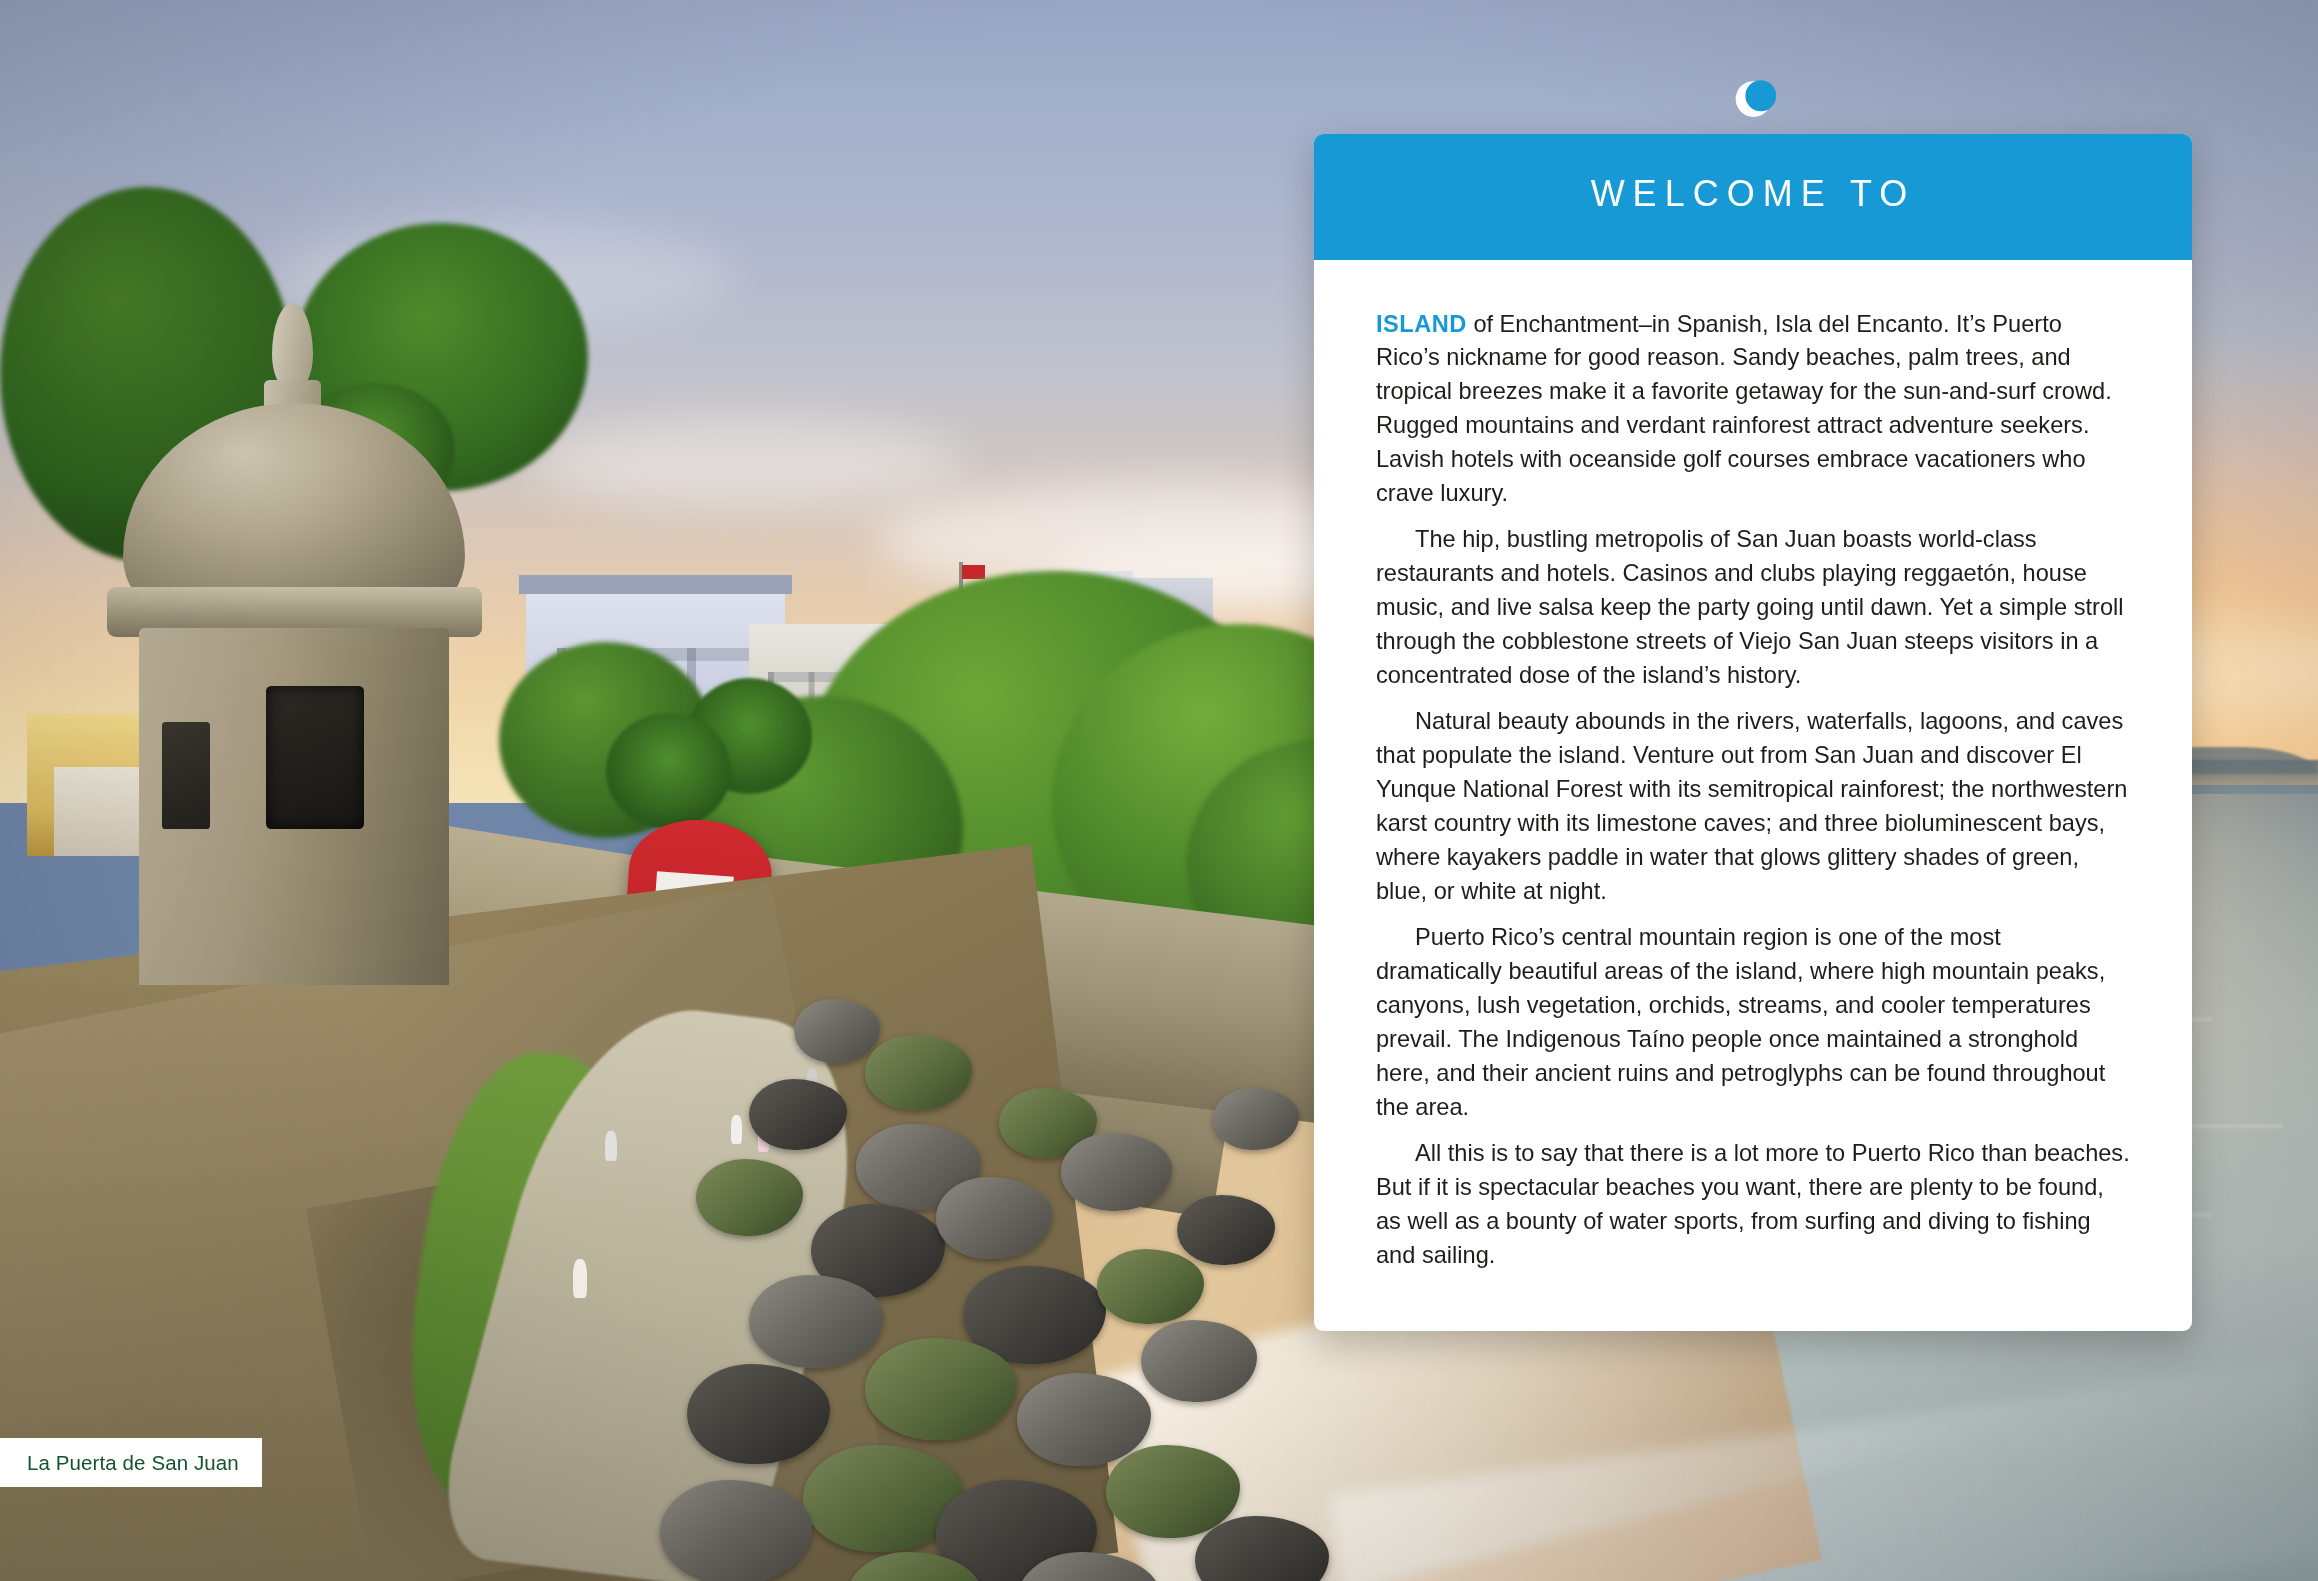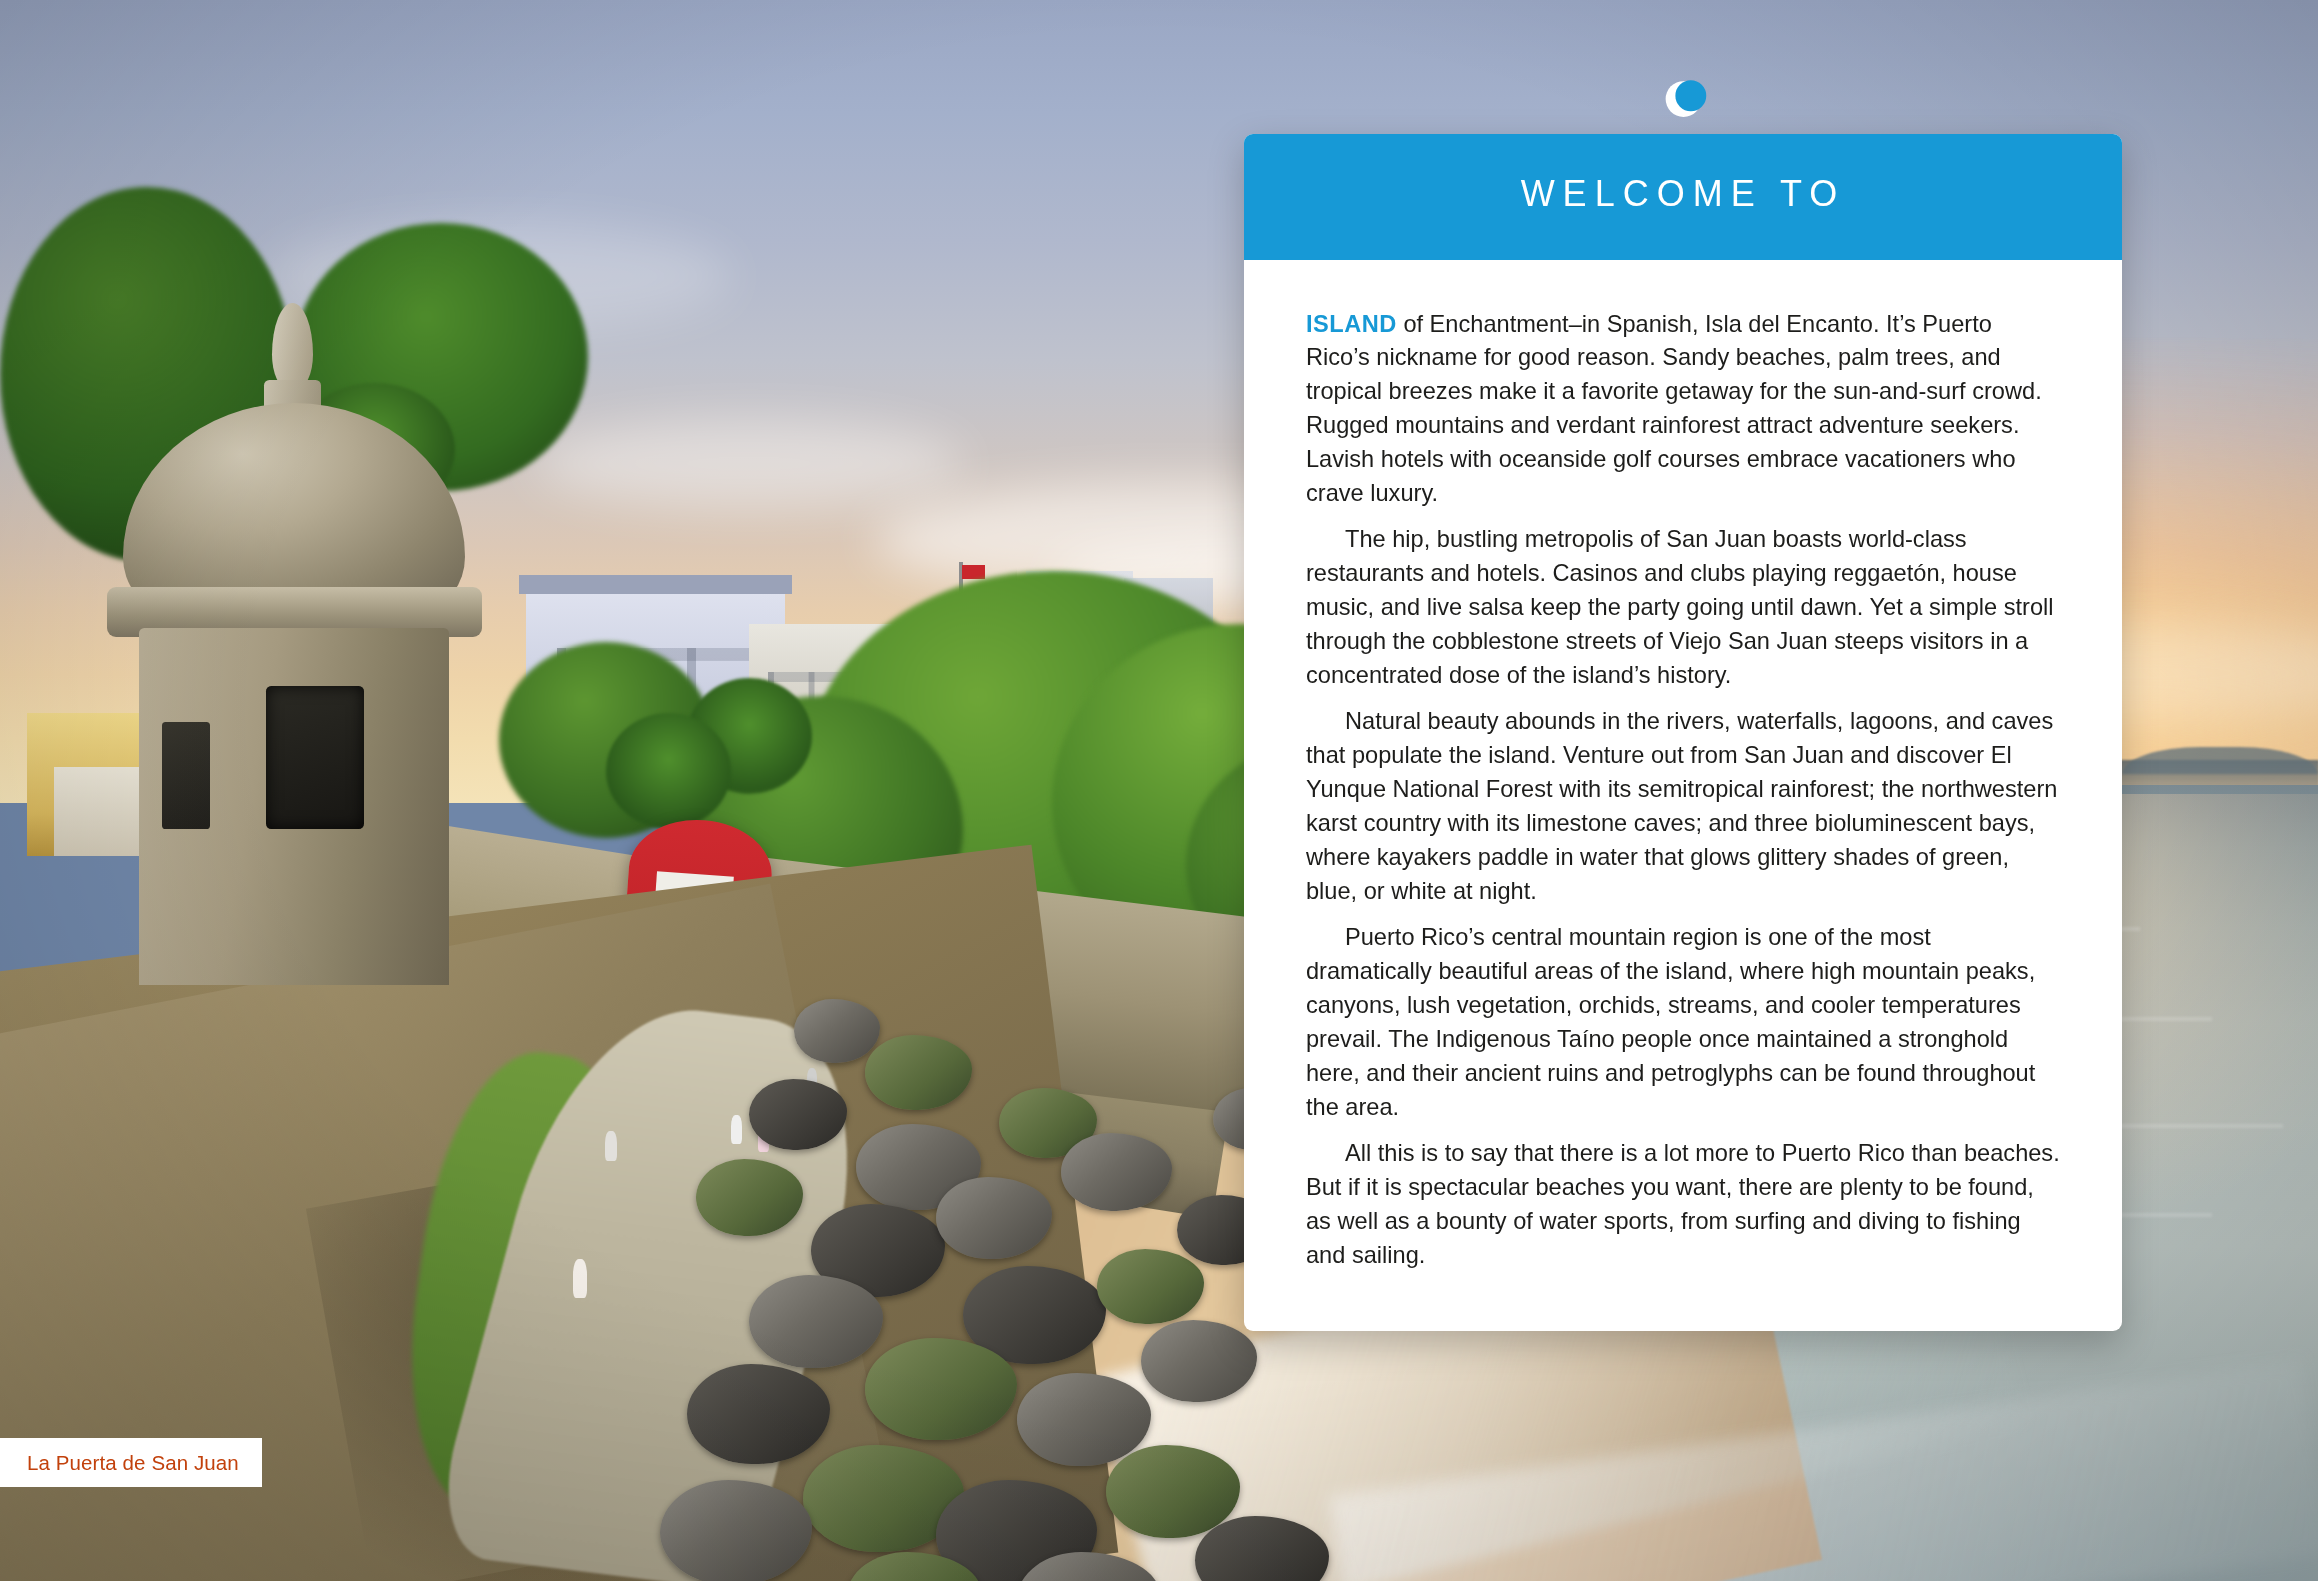--- a/index.html
+++ b/index.html
@@ -353,28 +353,28 @@
     pointer-events: none;
   }
 
   
   .caption {
     position: absolute;
     left: 0; top: 1438px;
     background: #ffffff;
     padding: 12.5px 23px 12.5px 27px;
     font-size: 20.5px;
-    color: #c2410c;
+    color: #14532d;
     letter-spacing: 0.1px;
   }
 
   
   .panel {
     position: absolute;
-    left: 1244px; top: 134px;
+    left: 1314px; top: 134px;
     width: 878px;
     background: #ffffff;
     border-radius: 9px;
     box-shadow: 0 12.5px 36px rgba(0,0,0,0.22);
     overflow: visible;
   }
   .panel-header {
     background: #1799d6;
     border-radius: 9px 9px 0 0;
     padding: 39px 0 32px;

